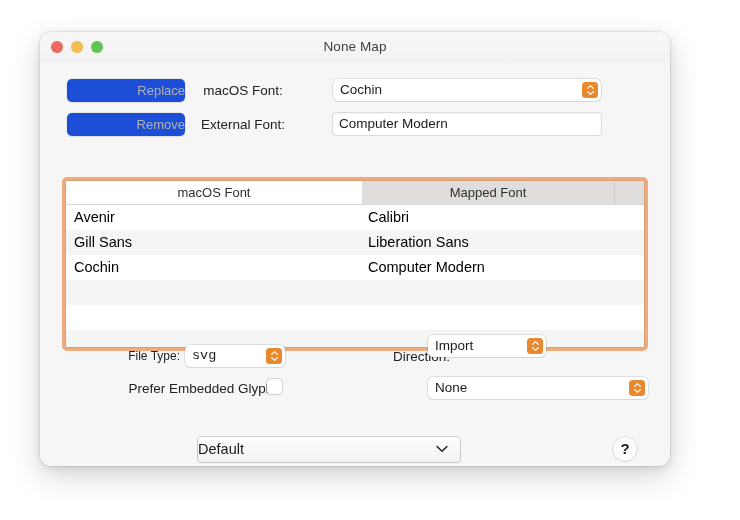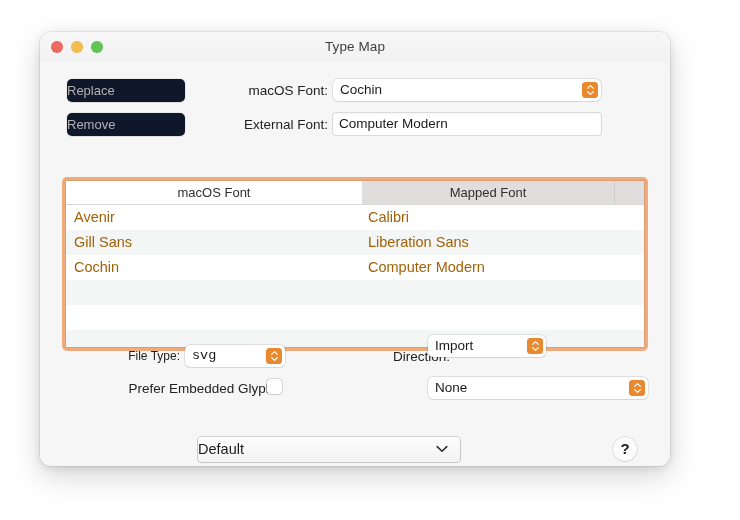--- a/index.html
+++ b/index.html
@@ -76,38 +76,38 @@
     height: 404px;
     background: #f6f6f6;
   }
 
   
   .push-btn {
     position: absolute;
     width: 118px;
     height: 23px;
     border-radius: 5px;
-    background: #0f172a;
+    background: #1d4ed8;
     border: none;
     box-shadow: 0 0 0 0.5px rgba(0,0,0,0.10), 0 0.5px 1px rgba(0,0,0,0.05);
     font-family: "Liberation Sans", sans-serif;
     font-size: 13px;
     color: #b2b2b2;
     padding: 0;
-    text-align: left;
+    text-align: right;
     line-height: 23px;
   }
   #btn-replace { left: 27px; top: 17px; }
   #btn-remove  { left: 27px; top: 51px; }
 
   .field-label {
     position: absolute;
     font-size: 13.5px;
     color: #222222;
-    text-align: right;
+    text-align: center;
     white-space: nowrap;
   }
   #label-macos-font    { left: 118px; top: 21px; width: 170px; }
   #label-external-font { left: 118px; top: 55px; width: 170px; }
 
   
   .combo {
     position: absolute;
     background: #ffffff;
     border-radius: 5px;
@@ -209,21 +209,21 @@
     box-sizing: border-box;
   }
   .row.odd  { background: #ffffff; }
   .row.even { background: #f4f5f5; }
   .cell {
     position: absolute;
     top: 0;
     height: 25px;
     line-height: 25px;
     font-size: 14.5px;
-    color: #a16207;
+    color: #000000;
     white-space: nowrap;
     overflow: hidden;
   }
   .cell.c1 { left: 8px;   width: 288px; }
   .cell.c2 { left: 302px; width: 270px; }
 
   
   #label-file-type   { position: absolute; left: -20px; top: 287px; width: 160px; text-align: right; font-size: 12px; color: #222222; }
   #combo-file-type   { left: 145px; top: 283px; width: 100px; font-family: Liberation Mono, monospace; }
 
@@ -293,21 +293,21 @@
 <body>
 
 <div id="window">
 
   <div id="titlebar">
     <div id="traffic">
       <span class="light close"></span>
       <span class="light min"></span>
       <span class="light zoom"></span>
     </div>
-    <div id="window-title">Type Map</div>
+    <div id="window-title">None Map</div>
   </div>
 
   <div id="body">
 
     <div class="push-btn" id="btn-replace">Replace</div>
     <div class="push-btn" id="btn-remove">Remove</div>
 
     <div class="field-label" id="label-macos-font">macOS Font:</div>
     <div class="combo" id="combo-macos-font">
       <span class="combo-text">Cochin</span>

